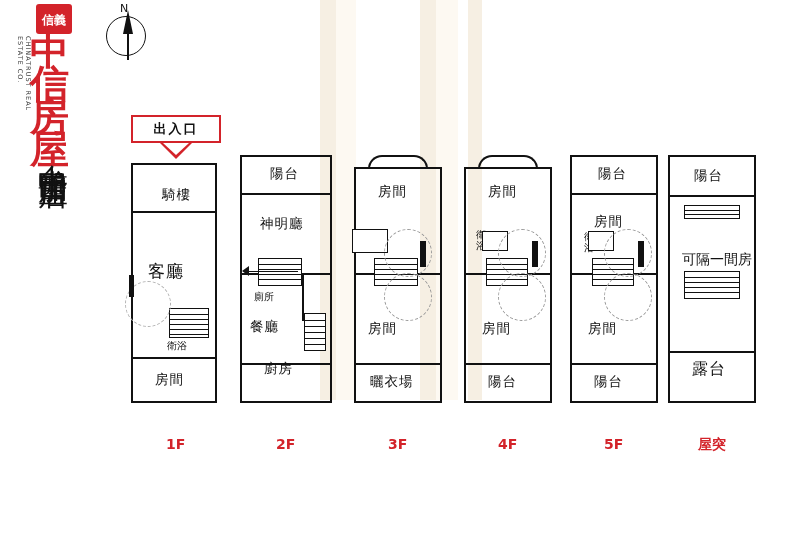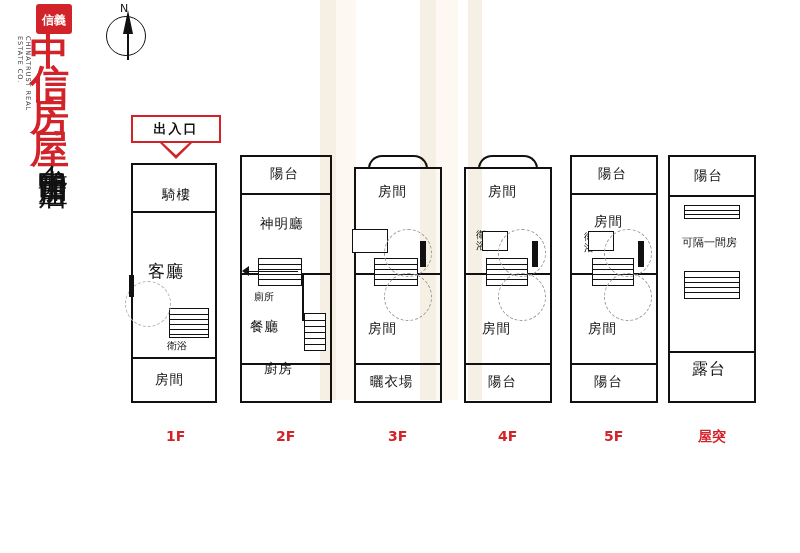--- a/index.html
+++ b/index.html
@@ -32,21 +32,21 @@
   .vtitle{position:absolute;left:16px;top:140px;width:56px;height:360px;z-index:5;
     font-size:30px;line-height:38px;color:#111;letter-spacing:2px;font-weight:500;
     writing-mode:vertical-rl;text-orientation:upright;}
 
   
   .plan{position:absolute;z-index:3;}
   .box{position:absolute;border:2px solid #111;background:transparent;box-sizing:border-box;}
   .thin{position:absolute;border:1px solid #111;box-sizing:border-box;}
   .lbl{position:absolute;font-size:13.5px;color:#111;letter-spacing:1px;white-space:nowrap;}
   .lbl.sm{font-size:10px;letter-spacing:0px;margin-left:8px;}
-  .floorlabel{position:absolute;color:#d3232a;font-weight:bold;font-size:14px;z-index:6;}
+  .floorlabel{position:absolute;color:#d3232a;font-weight:bold;font-size:14px;z-index:6;margin-top:8px;}
   .hline{position:absolute;background:#111;height:2px;}
   .vline{position:absolute;background:#111;width:2px;}
   .stair{position:absolute;border:1.4px solid #111;box-sizing:border-box;background:#fff;}
   .stair i{position:absolute;left:0;width:100%;height:1px;background:#111;}
   .arrowline{position:absolute;background:#111;height:1.2px;}
   .arrowhead{position:absolute;width:0;height:0;}
   .doorarc{position:absolute;border:1px dashed #9a9a9a;border-radius:50%;}
   .shadecol{position:absolute;background:#f6efe3;z-index:1;}
 
   
@@ -204,21 +204,21 @@
     <div class="doorarc" style="left:34px;top:118px;width:46px;height:46px;"></div>
     <div class="vline" style="left:68px;top:86px;height:26px;width:6px;"></div>
   </div>
   <div class="floorlabel" style="left:604px;top:428px;">5F</div>
 
   <div class="plan" style="left:668px;top:155px;width:88px;height:248px;">
     <div class="box" style="left:0;top:0;width:88px;height:248px;"></div>
     <div class="hline" style="left:0;top:40px;width:88px;"></div>
     <div class="hline" style="left:0;top:196px;width:88px;"></div>
     <div class="lbl" style="left:26px;top:12px;">陽台</div>
-    <div class="lbl sm" style="left:6px;top:80px;font-size:11px;">可隔一間房</div>
+    <div class="lbl sm" style="left:6px;top:96px;font-size:14px;">可隔一間房</div>
     <div class="lbl" style="left:24px;top:204px;font-size:16px;">露台</div>
     <div class="stair" style="left:16px;top:50px;width:56px;height:14px;">
       <i style="top:4px"></i>
         <i style="top:8px"></i>
     </div>
     <div class="stair" style="left:16px;top:116px;width:56px;height:28px;">
       <i style="top:5px"></i>
         <i style="top:10px"></i>
         <i style="top:15px"></i>
         <i style="top:20px"></i>

